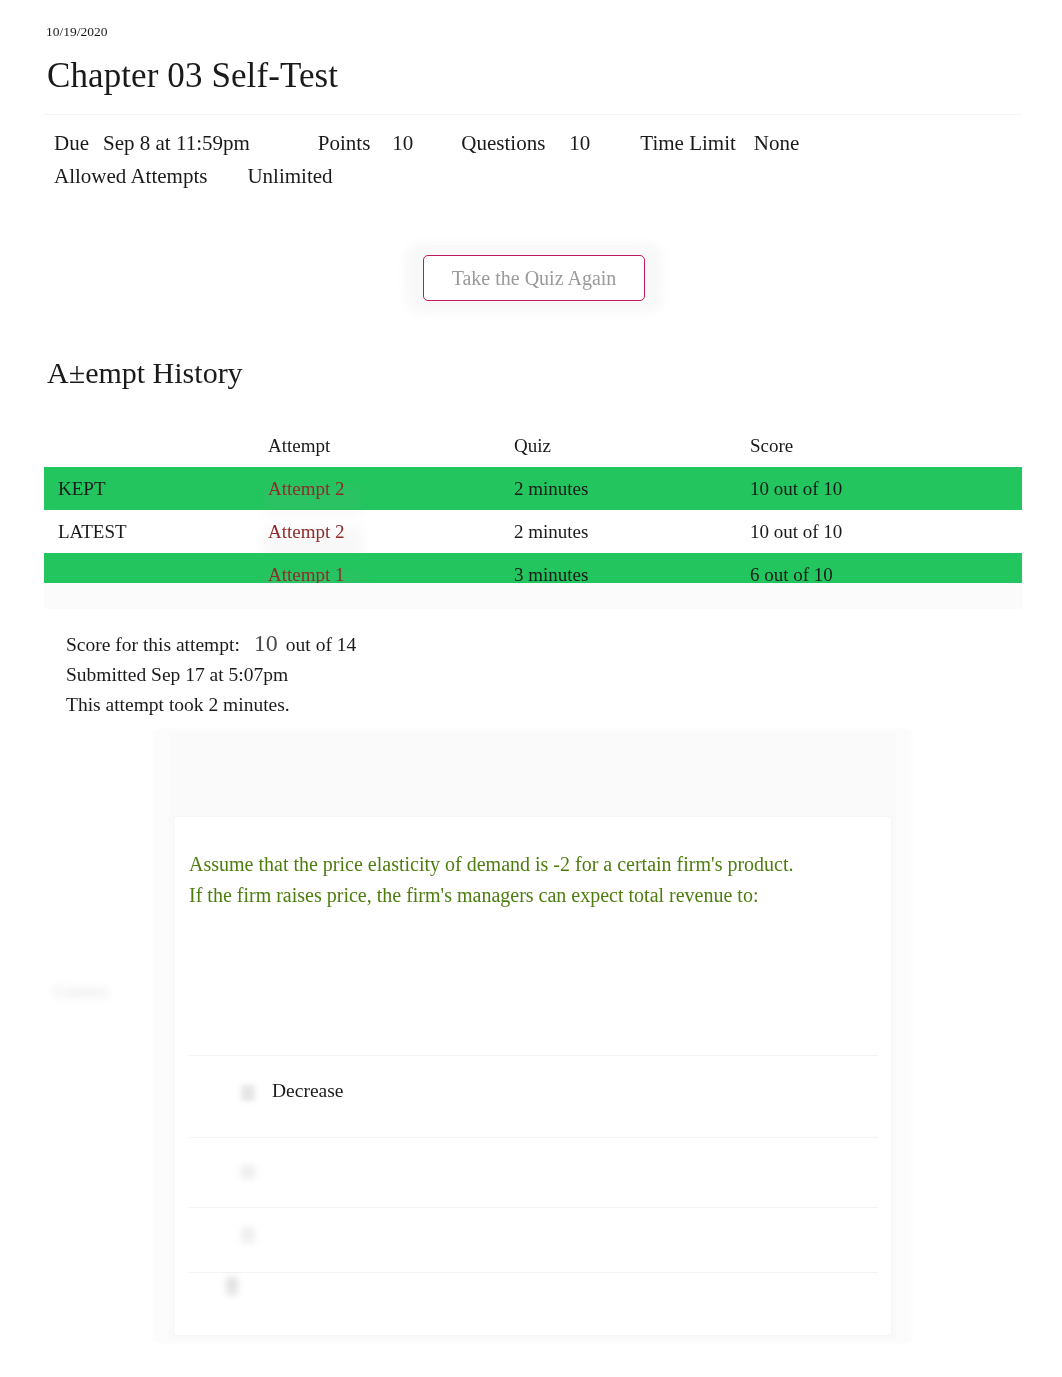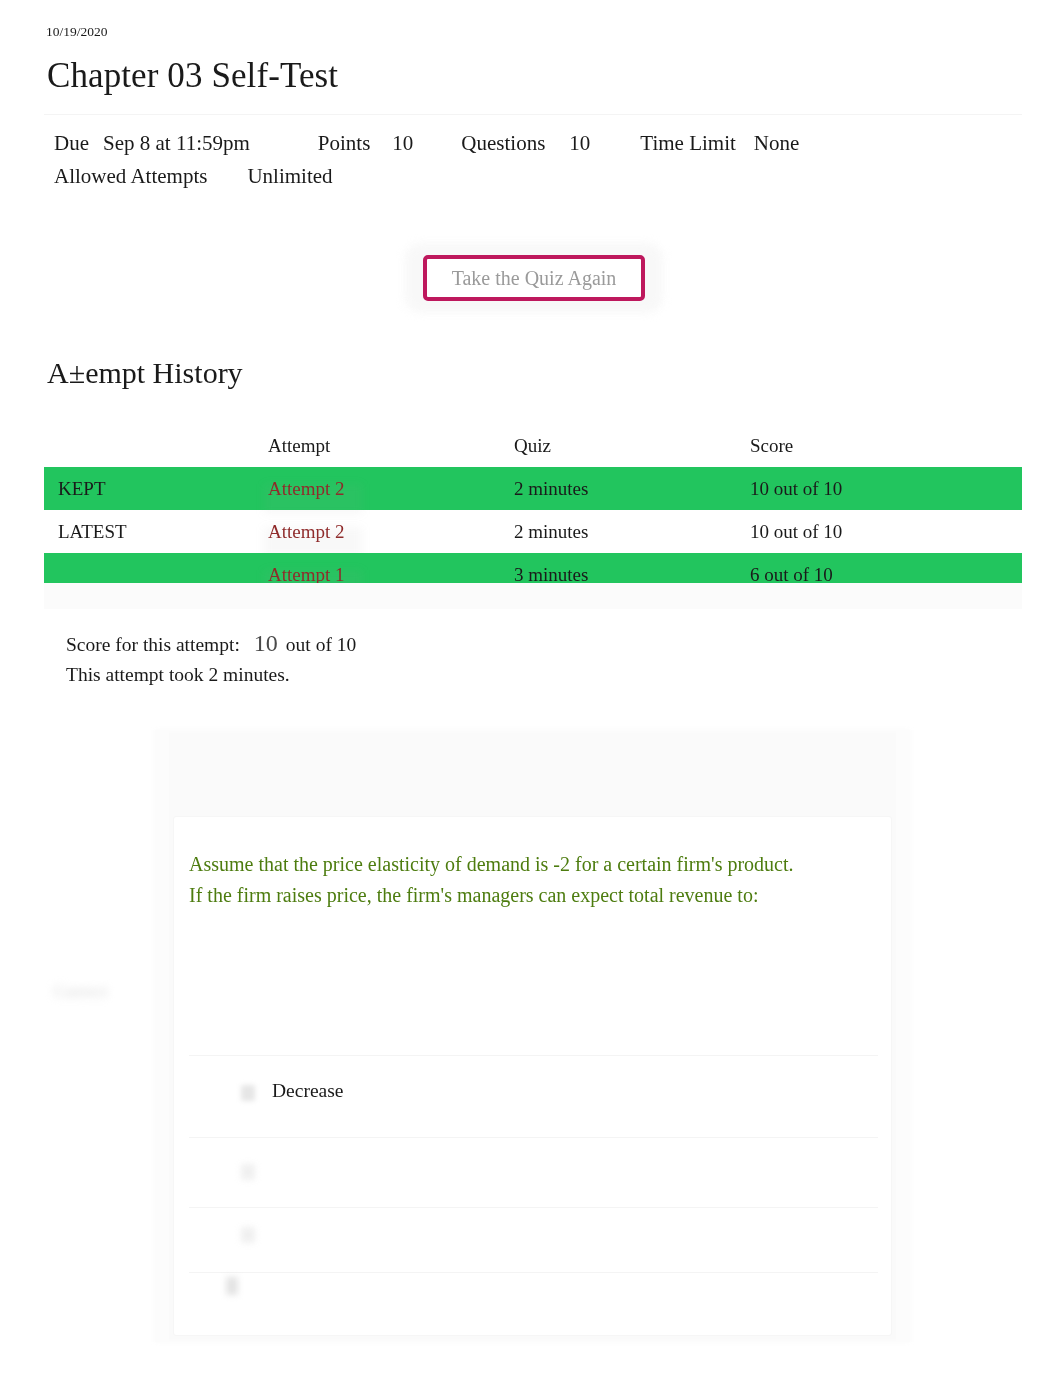--- a/index.html
+++ b/index.html
@@ -114,21 +114,21 @@
     filter: blur(5px);
     opacity: 0.85;
   }
   .retake-btn {
     position: absolute;
     left: 18px;
     top: 12px;
     width: 222px;
     height: 46px;
     background: #ffffff;
-    border: 4px solid #be185d;
+    border: 1px solid #be185d;
     border-radius: 5px;
     display: flex;
     align-items: center;
     justify-content: center;
     font-size: 20px;
     color: #9a9a9a;
     filter: blur(0.7px);
     font-family: "Liberation Serif", "DejaVu Serif", serif;
   }
 
@@ -431,21 +431,22 @@
     <span class="hcell c-flag"></span>
     <span class="hcell c-att"><a class="attempt-link" href="#">Attempt 1</a></span>
     <span class="hcell c-time">3 minutes</span>
     <span class="hcell c-score">6 out of 10</span>
   </div>
 </div>
 
 <div class="hist-bottom-band"></div>
 
 <div class="score-summary">
-  <div class="score-line"><span>Score for this attempt:</span><span class="score-big">10</span><span>out of 10</span></div>
+  <div class="score-line"><span>Score for this attempt:</span><span class="score-big">10</span><span>out of 14</span></div>
+  <div class="score-line">Submitted Sep 17 at 5:07pm</div>
   <div class="score-line">This attempt took 2 minutes.</div>
 </div>
 
 <div class="q-card-shadow"></div>
 <div class="rail left"></div>
 <div class="rail right"></div>
 
 <div class="correct-badge">Correct</div>
 
 <div class="q-card">

